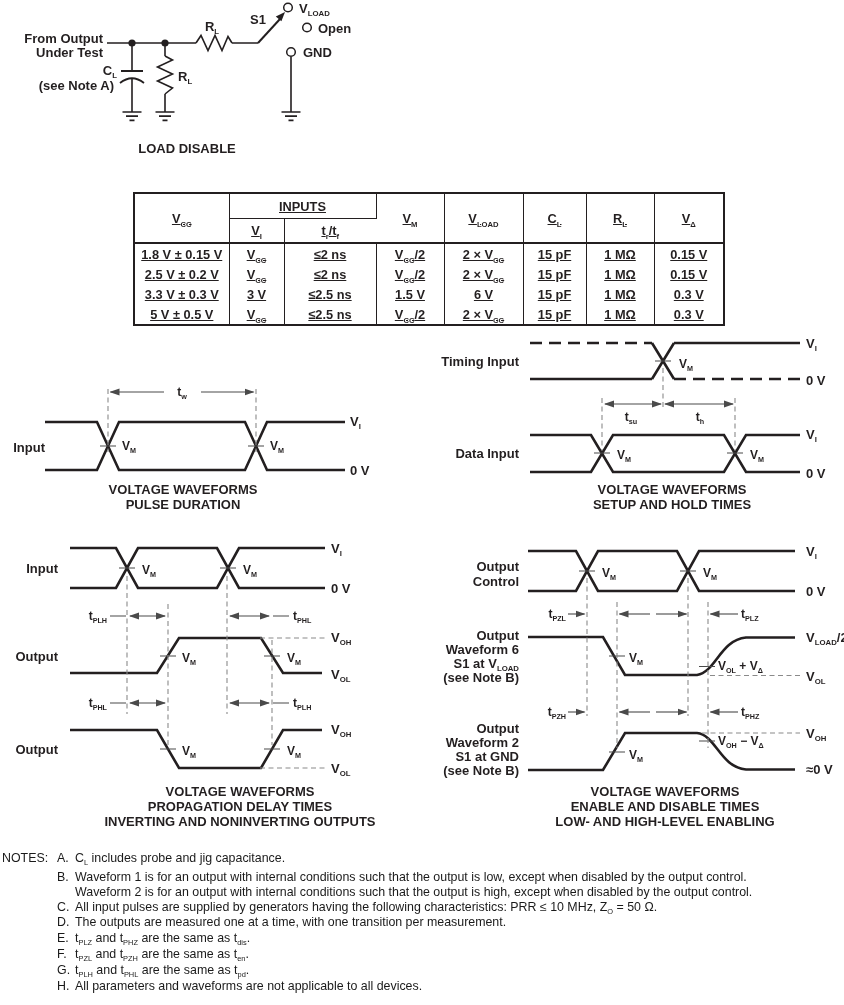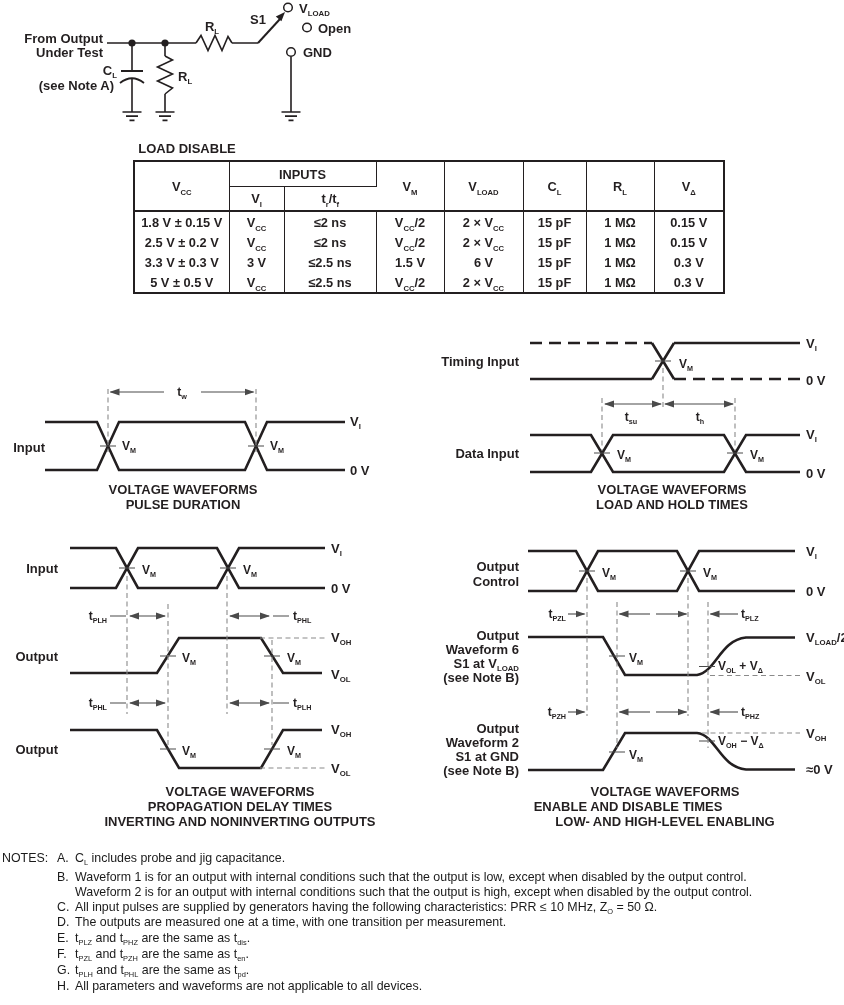--- a/index.html
+++ b/index.html
@@ -12,21 +12,21 @@
   .c{transform:translate(-50%,-50%);}
   .sm{font-size:12px;}
   sub{font-size:0.6em;line-height:0;}
   table{border-collapse:collapse;position:absolute;table-layout:fixed;
         font-family:"Liberation Sans",sans-serif;color:#231f20;}
   th,td{font-weight:bold;font-size:12.8px;text-align:center;vertical-align:middle;padding:0;}
   .test{left:552px;top:28px;width:205px;border:2px solid #231f20;}
   .test th{height:24px;border-bottom:2px solid #231f20;}
   .test td{height:19px;}
   .test th:first-child,.test td:first-child{border-right:1.5px solid #231f20;}
-  .param{left:133px;top:160px;width:590px;border:2px solid #231f20;}
+  .param{left:133px;top:192px;width:590px;border:2px solid #231f20;text-decoration:underline;}
   .param th{border-right:1.3px solid #231f20;border-bottom:2px solid #231f20;}
   .param th.top{height:24px;}
   .param th.sub2{height:23px;}
   .param th.inp{border-bottom:1.3px solid #231f20;}
   .param td{height:20px;border-right:1.3px solid #231f20;}
   .param th:last-child,.param td:last-child{border-right:none;}
   .note{position:absolute;white-space:nowrap;font-size:12.4px;color:#1a1a1a;
         transform:translate(0,-50%);line-height:1;}
 </style>
 </head>
@@ -219,21 +219,21 @@
   <span class="lab c sm" style="left:631px;top:417px">t<sub>su</sub></span>
   <span class="lab c sm" style="left:700px;top:417px">t<sub>h</sub></span>
   <span class="lab sm" style="left:679px;top:364px">V<sub>M</sub></span>
   <span class="lab sm" style="left:617px;top:455px">V<sub>M</sub></span>
   <span class="lab sm" style="left:750px;top:455px">V<sub>M</sub></span>
   <span class="lab" style="left:806px;top:343px">V<sub>I</sub></span>
   <span class="lab" style="left:806px;top:380px">0 V</span>
   <span class="lab" style="left:806px;top:434px">V<sub>I</sub></span>
   <span class="lab" style="left:806px;top:473px">0 V</span>
   <span class="lab c" style="left:672px;top:489px">VOLTAGE WAVEFORMS</span>
-  <span class="lab c" style="left:672px;top:504px">LOAD AND HOLD TIMES</span>
+  <span class="lab c" style="left:672px;top:504px">SETUP AND HOLD TIMES</span>
 
   <span class="lab r" style="left:58px;top:568px">Input</span>
   <span class="lab r" style="left:58px;top:656px">Output</span>
   <span class="lab r" style="left:58px;top:749px">Output</span>
   <span class="lab r sm" style="left:107px;top:616px">t<sub>PLH</sub></span>
   <span class="lab sm" style="left:293px;top:616px">t<sub>PHL</sub></span>
   <span class="lab r sm" style="left:107px;top:703px">t<sub>PHL</sub></span>
   <span class="lab sm" style="left:293px;top:703px">t<sub>PLH</sub></span>
   <span class="lab sm" style="left:142px;top:570px">V<sub>M</sub></span>
   <span class="lab sm" style="left:243px;top:570px">V<sub>M</sub></span>
@@ -271,21 +271,21 @@
   <span class="lab sm" style="left:629px;top:755px">V<sub>M</sub></span>
   <span class="lab sm" style="left:718px;top:666px">V<sub>OL</sub> + V<sub>Δ</sub></span>
   <span class="lab sm" style="left:718px;top:741px">V<sub>OH</sub> − V<sub>Δ</sub></span>
   <span class="lab" style="left:806px;top:551px">V<sub>I</sub></span>
   <span class="lab" style="left:806px;top:591px">0 V</span>
   <span class="lab" style="left:806px;top:637px">V<sub>LOAD</sub>/2</span>
   <span class="lab" style="left:806px;top:676px">V<sub>OL</sub></span>
   <span class="lab" style="left:806px;top:733px">V<sub>OH</sub></span>
   <span class="lab" style="left:806px;top:769px">≈0 V</span>
   <span class="lab c" style="left:665px;top:791px">VOLTAGE WAVEFORMS</span>
-  <span class="lab c" style="left:628px;top:806px">ENABLE AND DISABLE TIMES</span>
+  <span class="lab c" style="left:665px;top:806px">ENABLE AND DISABLE TIMES</span>
   <span class="lab c" style="left:665px;top:821px">LOW- AND HIGH-LEVEL ENABLING</span>
 
   <div>
     <span class="note" style="left:2px;top:858px">NOTES:</span>
     <span class="note" style="left:57px;top:858px">A.</span>
     <span class="note" style="left:75px;top:858px">C<sub>L</sub> includes probe and jig capacitance.</span>
     <span class="note" style="left:57px;top:877px">B.</span>
     <span class="note" style="left:75px;top:877px">Waveform 1 is for an output with internal conditions such that the output is low, except when disabled by the output control.</span>
     <span class="note" style="left:75px;top:892px">Waveform 2 is for an output with internal conditions such that the output is high, except when disabled by the output control.</span>
     <span class="note" style="left:57px;top:907px">C.</span>

